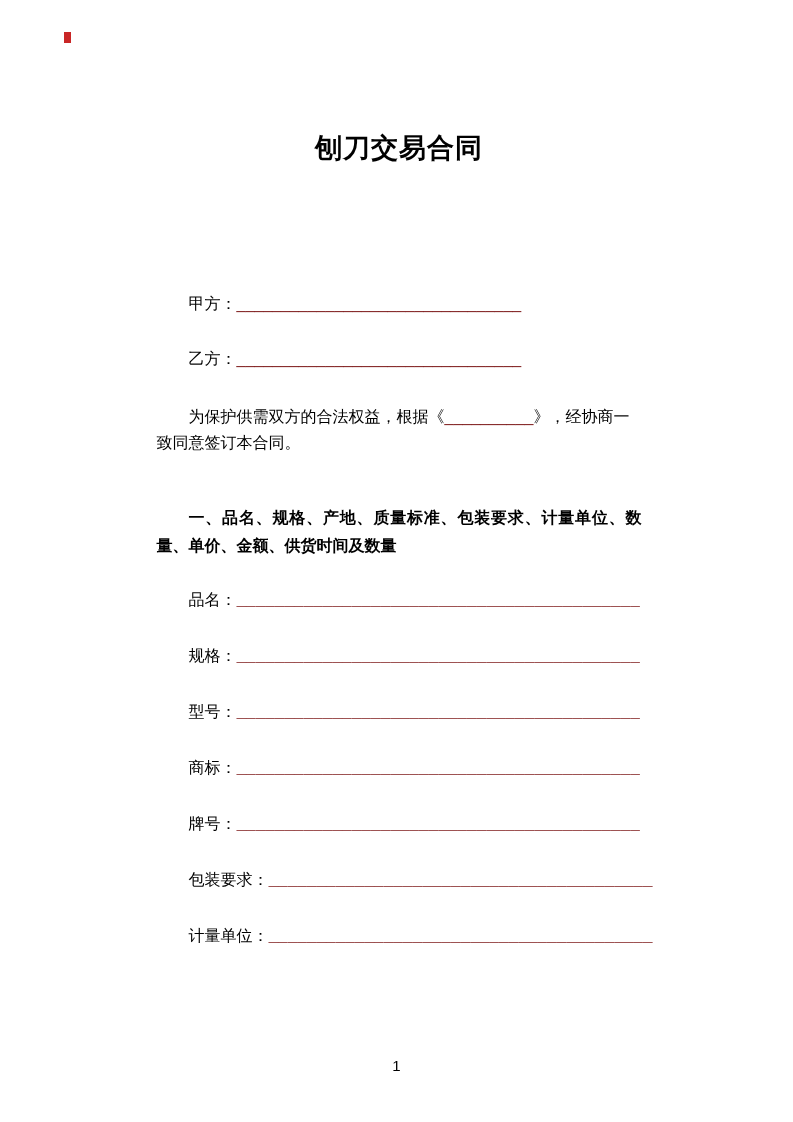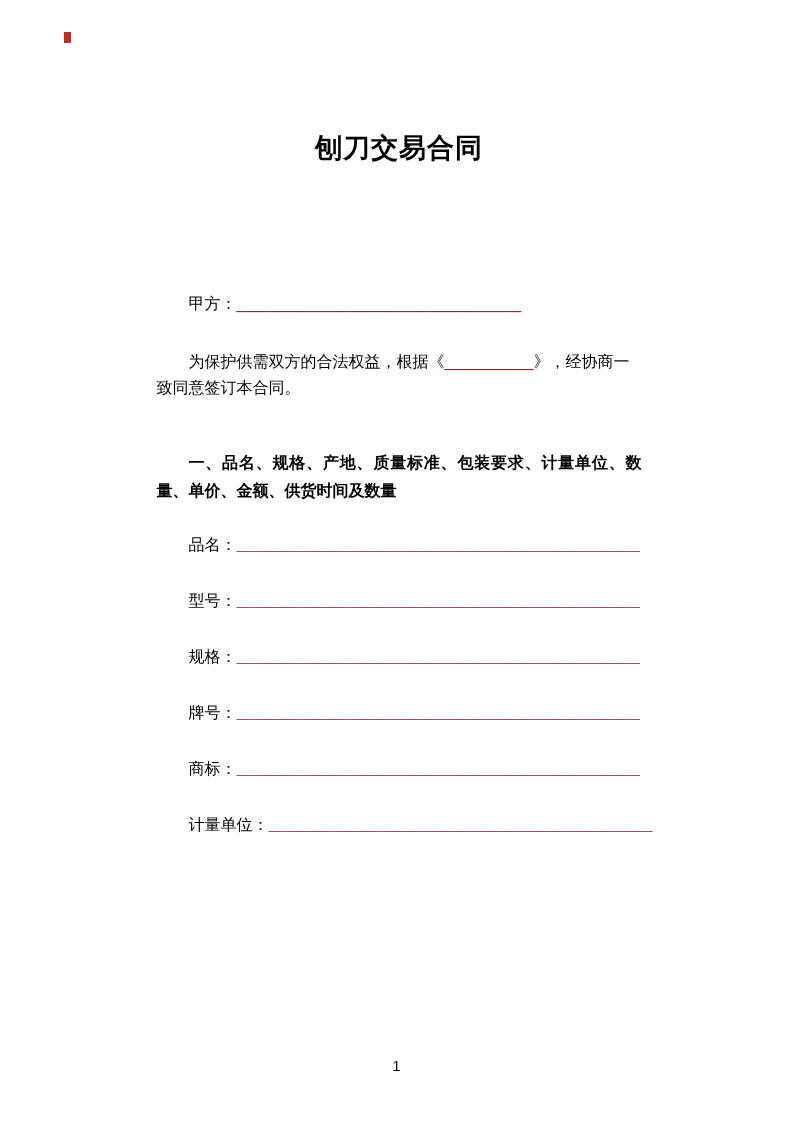--- a/index.html
+++ b/index.html
@@ -83,37 +83,39 @@
 <div class="page">
 
   <div class="artifact"></div>
 
   <div class="content">
 
     <h1 class="doc-title">刨刀交易合同</h1>
 
     <p class="party-line"><span>甲方：</span><span class="blank">________________________________</span></p>
 
+    <p class="party-line"><span>乙方：</span><span class="blank">________________________________</span></p>
 
     <p class="intro"><span>为保护供需双方的合法权益，根据《</span><span class="blank">__________</span><span>》，经协商一致同意签订本合同。</span></p>
 
     <p class="section-heading">一、品名、规格、产地、质量标准、包装要求、计量单位、数量、单价、金额、供货时间及数量</p>
 
     <p class="field-line"><span>品名：</span><span class="blank">__________________________________________</span></p>
 
+    <p class="field-line"><span>规格：</span><span class="blank">__________________________________________</span></p>
+
     <p class="field-line"><span>型号：</span><span class="blank">__________________________________________</span></p>
 
-    <p class="field-line"><span>规格：</span><span class="blank">__________________________________________</span></p>
+    <p class="field-line"><span>商标：</span><span class="blank">__________________________________________</span></p>
 
     <p class="field-line"><span>牌号：</span><span class="blank">__________________________________________</span></p>
 
-    <p class="field-line"><span>商标：</span><span class="blank">__________________________________________</span></p>
 
 
-
+    <p class="field-line"><span>包装要求：</span><span class="blank">________________________________________</span></p>
 
     <p class="field-line"><span>计量单位：</span><span class="blank">________________________________________</span></p>
 
   </div>
 
   <div class="page-number">1</div>
 
 </div>
 
 </body></html>

